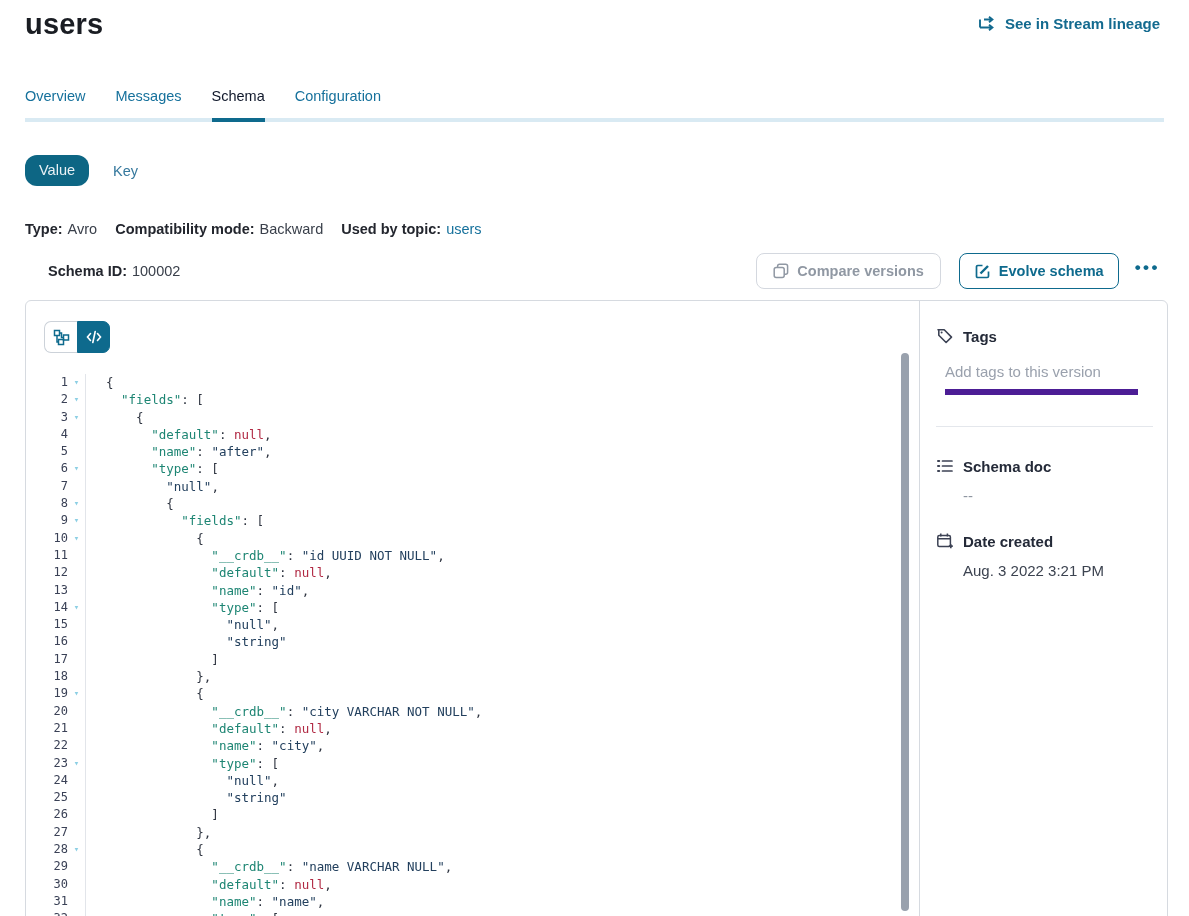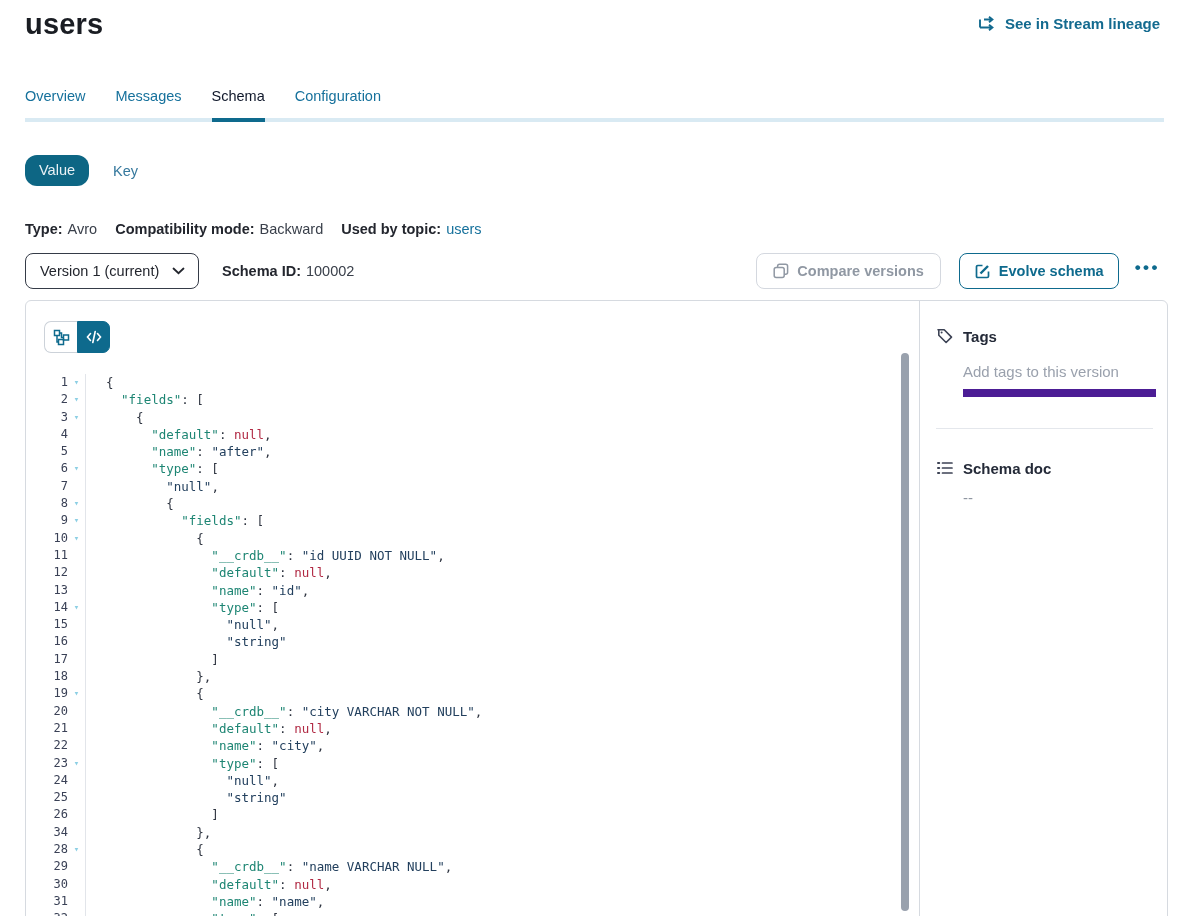--- a/index.html
+++ b/index.html
@@ -69,21 +69,21 @@
   .code-row { height:17.3px; }
   .tok-p { color:#2e3440; }
   .tok-key { color:#1d8573; }
   .tok-str { color:#23405e; }
   .tok-null { color:#b12a44;margin-top:32px; }
   .scrollbar-thumb { position:absolute; right:10px; top:52px; width:8px; height:558px; background:#99a1ad; border-radius:4px; cursor:pointer; }
   
   .sidebar { width:248px; flex:none; border-left:1px solid #d6dae0; padding:26px 14px 0 16px; }
   .side-heading { display:flex; align-items:center; gap:9px; color:#242a38; font-weight:700; font-size:15px; }
   .tags-input {
-    display:block; margin:18px 0 0 27px; width:193px; border:none; border-bottom:8px solid #4c1d95;
+    display:block; margin:18px 0 0 9px; width:193px; border:none; border-bottom:6px solid #4c1d95;
     font-size:15px; font-family:inherit; color:#3a404b; padding:0 0 9px 0; outline:none; background:transparent;
   }
   .tags-input::placeholder { color:#9aa1ad; }
   .side-divider { border:none; border-top:1px solid #e4e7ec; margin:31px 0 0 0; }
   .side-section-doc { margin-top:30px; }
   .side-section-date { margin-top:28px; }
   .side-value { margin:12px 0 0 27px; font-size:15px; color:#3c4350; }
   .side-value.muted { color:#8f96a1; }
   .icon { display:inline-flex; flex:none; }
 </style>
@@ -127,28 +127,20 @@
       <b>Compatibility mode:</b>
       <span>Backward</span>
     </span>
     <span class="meta-item">
       <b>Used by topic:</b>
       <a class="topic-link">users</a>
     </span>
   </div>
 
   <div class="controls-row">
-    <button class="version-select">
-      <span>Version 1 (current)</span>
-      <span class="icon">
-        <svg width="13" height="8" viewBox="0 0 13 8" fill="none" stroke="#23262e" stroke-width="1.8" stroke-linecap="round">
-          <path d="M1.5 1.5 L6.5 6.2 L11.5 1.5"></path>
-        </svg>
-      </span>
-    </button>
     <span class="schema-id">
       <b>Schema ID:</b>
       <span>100002</span>
     </span>
     <span class="spacer"></span>
     <button class="btn btn-compare" disabled="">
       <span class="icon">
         <svg width="16" height="16" viewBox="0 0 16 16" fill="none" stroke="#9098a3" stroke-width="1.5">
           <rect x="4.6" y="1.2" width="10" height="10" rx="2"></rect>
           <rect x="1.2" y="4.6" width="10" height="10" rx="2" fill="#fff"></rect>
@@ -293,21 +285,21 @@
             </div>
             <div class="gutter-row">
               <span class="lnum">25</span>
               <span class="fold"></span>
             </div>
             <div class="gutter-row">
               <span class="lnum">26</span>
               <span class="fold"></span>
             </div>
             <div class="gutter-row">
-              <span class="lnum">34</span>
+              <span class="lnum">27</span>
               <span class="fold"></span>
             </div>
             <div class="gutter-row">
               <span class="lnum">28</span>
               <span class="fold">▾</span>
             </div>
             <div class="gutter-row">
               <span class="lnum">29</span>
               <span class="fold"></span>
             </div>
@@ -353,17 +345,30 @@
             <svg width="18" height="18" viewBox="0 0 18 18" fill="none" stroke="#3c4254" stroke-width="1.7" stroke-linecap="round">
               <path d="M6.5 4 H16 M6.5 9 H16 M6.5 14 H16"></path>
               <path d="M2 4 H3.2 M2 9 H3.2 M2 14 H3.2" stroke-width="2"></path>
             </svg>
           </span>
           <span>Schema doc</span>
         </div>
         <div class="side-value muted">--</div>
       </div>
 
+      <div class="side-section side-section-date">
+        <div class="side-heading">
+          <span class="icon">
+            <svg width="18" height="18" viewBox="0 0 18 18" fill="none" stroke="#3c4254" stroke-width="1.5">
+              <rect x="1.8" y="3.4" width="12.6" height="11.2" rx="1.5"></rect>
+              <path d="M1.8 6.8 H14.4 M4.8 1.6 V4.4 M11.4 1.6 V4.4"></path>
+              <path d="M14.8 12.2 V16.2 M12.8 14.2 H16.8" stroke-width="1.7"></path>
+            </svg>
+          </span>
+          <span>Date created</span>
+        </div>
+        <div class="side-value">Aug. 3 2022 3:21 PM</div>
+      </div>
 
     </div>
   </div>
 
 </div>
 
 </body></html>

